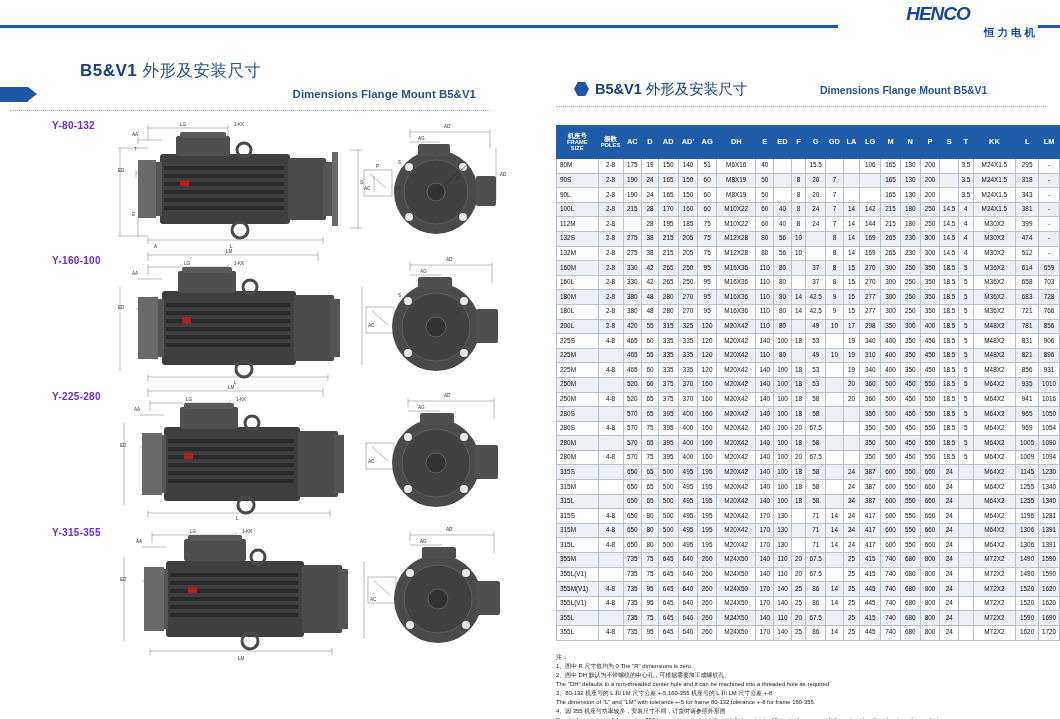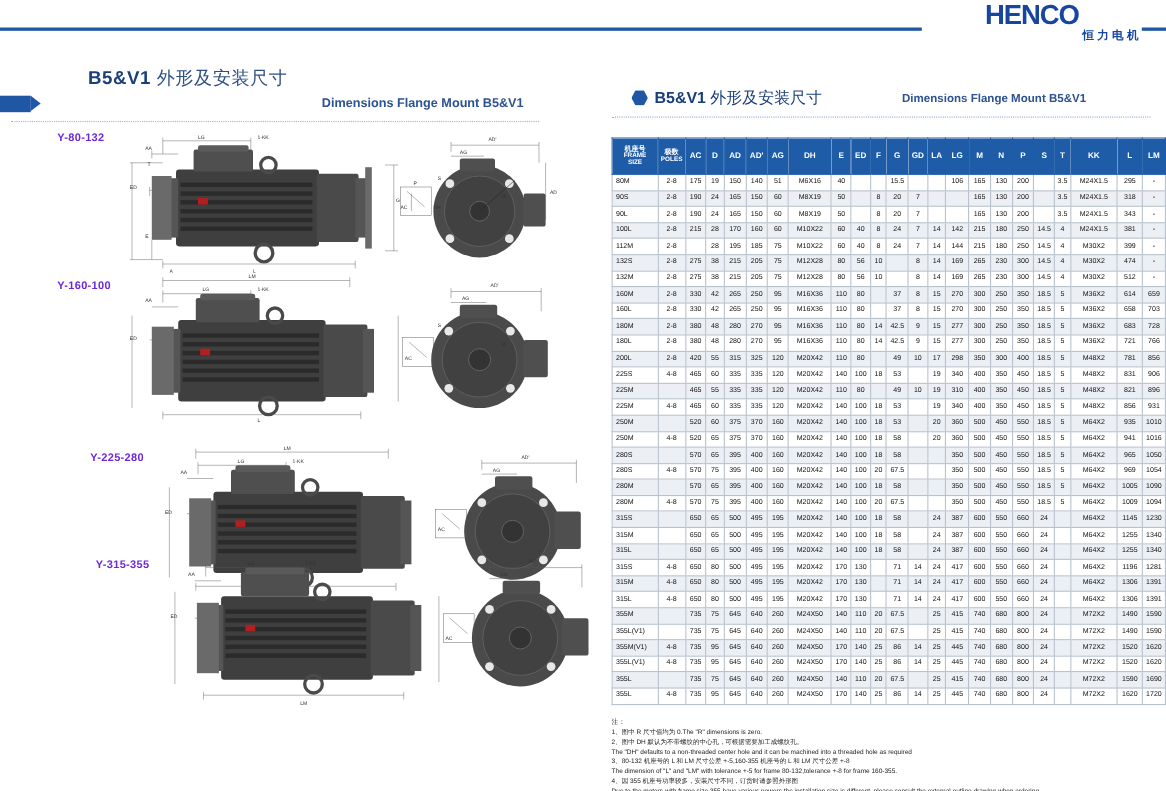--- a/index.html
+++ b/index.html
@@ -12,21 +12,21 @@
     overflow:hidden;
     position:relative;
   }
 
   
   .header { position:absolute; left:0; top:0; width:1060px; height:44px; }
   .header-rule { position:absolute; left:0; top:25px; width:1060px; height:3px;
                  background:#1f57a4; }
   .logo-wrap { position:absolute; right:22px; top:2px; width:200px; height:42px;
                background:#fff; text-align:center; }
-  .logo-text { font-size:25px; font-weight:bold; color:#1746a0;
+  .logo-text { font-size:19px; font-weight:bold; font-style:italic; color:#1746a0;
                letter-spacing:-1px; line-height:24px; font-family:"Liberation Sans",sans-serif; }
   .logo-sub { font-size:10.5px; color:#1746a0; font-weight:bold; letter-spacing:3px;
               line-height:12px;text-align:right; }
 
   
   .left-col { position:absolute; left:0; top:44px; width:520px; height:675px; }
   .title-block { position:absolute; left:80px; top:16px; width:420px; height:52px; }
   .title-cn { font-size:16.5px; color:#1b3f7a; font-weight:bold; letter-spacing:0.5px; }
   .title-cn .lat { font-size:17px; }
   .title-cn .zh { font-weight:normal; color:#2d4f86; }
@@ -269,21 +269,21 @@
         <text x="116" y="135">L</text>
           <text x="250" y="78">AC</text>
         <text x="328" y="12">AD'</text>
           <text x="302" y="24">AG</text>
         <text x="280" y="48">S</text>
           <text x="338" y="66">M</text>
       </g>
     </svg>
   </div>
 
-  <div class="dwg-group" style="top:361px;height:135px;margin-left:30px;">
+  <div class="dwg-group" style="top:341px;height:135px;">
     <div class="dwg-label" style="top:6px;">Y-225-280</div>
     <svg class="dwg-canvas" style="left:118px;top:0;" width="392" height="135" viewBox="0 0 392 135">
       <g stroke="#555" stroke-width="0.4" fill="none">
         <line x1="30" y1="6" x2="205" y2="6"></line>
           <line x1="30" y1="3" x2="30" y2="12"></line>
           <line x1="205" y1="3" x2="205" y2="12"></line>
         <line x1="32" y1="18" x2="112" y2="18"></line>
           <line x1="32" y1="15" x2="32" y2="26"></line>
           <line x1="112" y1="15" x2="112" y2="34"></line>
         <line x1="22" y1="30" x2="46" y2="30"></line>
@@ -341,21 +341,21 @@
         <text x="16" y="26">AA</text>
           <text x="2" y="62">ED</text>
         <text x="118" y="135">L</text>
           <text x="250" y="78">AC</text>
         <text x="326" y="12">AD'</text>
           <text x="300" y="24">AG</text>
       </g>
     </svg>
   </div>
 
-  <div class="dwg-group" style="top:458px;height:140px;margin-left:35px;">
+  <div class="dwg-group" style="top:477px;height:140px;">
     <div class="dwg-label" style="top:6px;">Y-315-355</div>
     <svg class="dwg-canvas" style="left:118px;top:0;" width="392" height="140" viewBox="0 0 392 140">
       <g stroke="#555" stroke-width="0.4" fill="none">
         <line x1="34" y1="14" x2="118" y2="14"></line>
           <line x1="34" y1="11" x2="34" y2="22"></line>
           <line x1="118" y1="11" x2="118" y2="32"></line>
         <line x1="24" y1="26" x2="48" y2="26"></line>
         <line x1="6" y1="36" x2="6" y2="120"></line>
         <line x1="24" y1="60" x2="46" y2="60"></line>
         <line x1="32" y1="130" x2="214" y2="130"></line>

